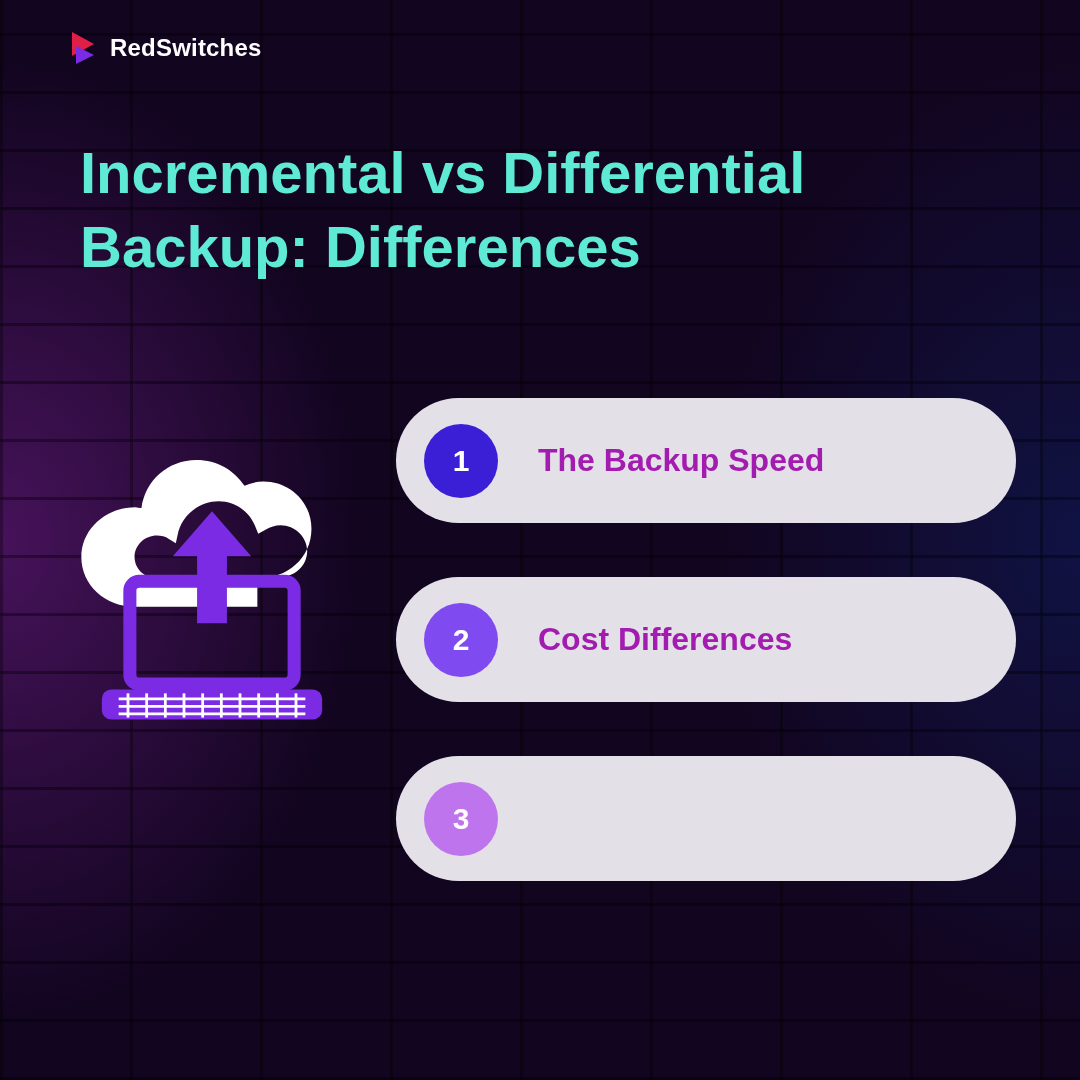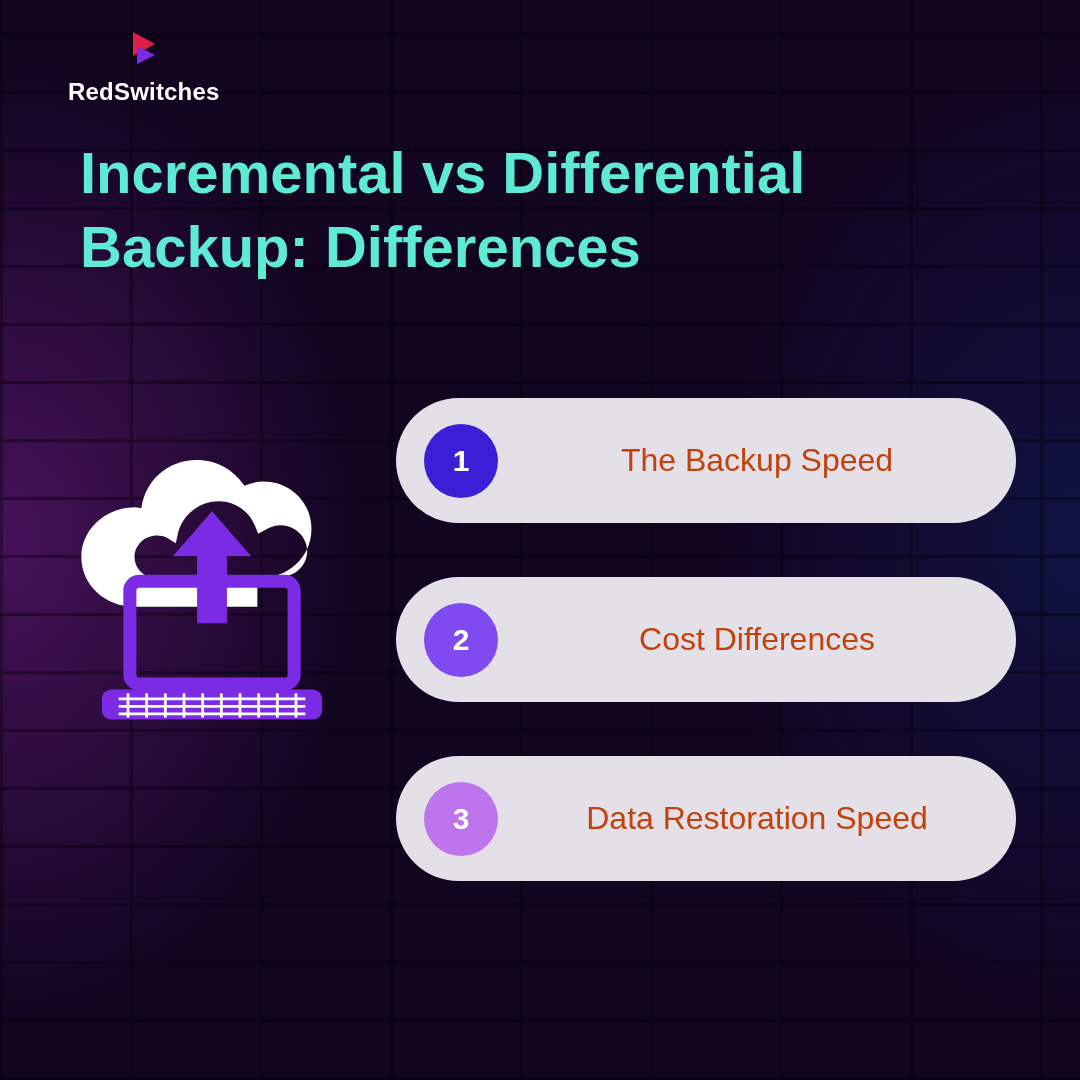--- a/index.html
+++ b/index.html
@@ -23,21 +23,20 @@
       background-image:
         repeating-linear-gradient(0deg, rgba(0,0,0,0.55) 0 3px, transparent 3px 58px),
         repeating-linear-gradient(90deg, rgba(0,0,0,0.45) 0 3px, transparent 3px 130px);
       opacity: 0.7;
     }
     .logo {
       position: absolute;
       top: 30px; left: 68px;
       display: flex; align-items: center; gap: 12px;
       z-index: 2;
-      flex-direction: column;
     }
     .logo-mark svg { width: 30px; height: 36px; display: block; }
     .logo-text {
       color: #fff; font-weight: 700; font-size: 24px; letter-spacing: 0.2px;
     }
     .title {
       position: absolute;
       top: 136px; left: 50%; transform: translateX(-50%);
       width: 920px;
       color: #5eead4; font-weight: 800; font-size: 58px; line-height: 1.28;
@@ -64,25 +63,25 @@
       padding: 0 40px 0 28px;
       gap: 40px;
     }
     .badge {
       width: 74px; height: 74px; border-radius: 50%;
       display: flex; align-items: center; justify-content: center;
       color: #fff; font-weight: 600; font-size: 30px;
       flex-shrink: 0;
     }
     .pill-label {
-      color: #c2410c;
-      font-weight: 400;
+      color: #a21caf;
+      font-weight: 700;
       font-size: 32px;
       flex: 1;
-      text-align: center;
+      text-align: left;
     }
   </style>
 </head>
 <body>
 
 <div class="bg-bricks"></div>
 
 <div class="logo">
   <span class="logo-mark">
     <svg viewBox="0 0 30 36">
@@ -135,15 +134,14 @@
   <div class="pill">
     <div class="badge" style="background:#3A1FD6">1</div>
     <div class="pill-label">The Backup Speed</div>
   </div>
   <div class="pill">
     <div class="badge" style="background:#7F4AF0">2</div>
     <div class="pill-label">Cost Differences</div>
   </div>
   <div class="pill">
     <div class="badge" style="background:#BE74EC">3</div>
-    <div class="pill-label">Data Restoration Speed</div>
   </div>
 </div>
 
 </body></html>

